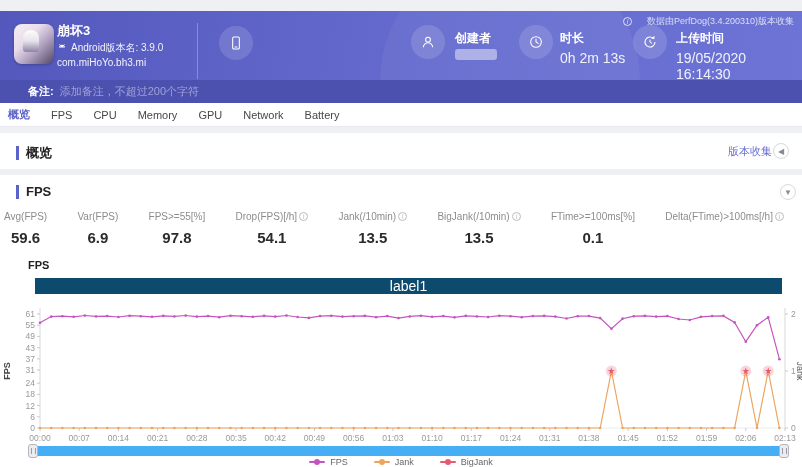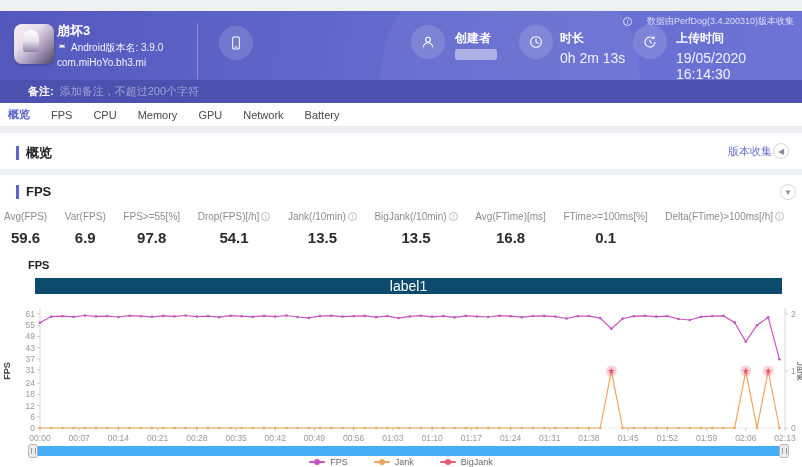--- a/index.html
+++ b/index.html
@@ -196,24 +196,20 @@
           <div class="stat-label">Drop(FPS)[/h]<span class="info-g">i</span></div>
           <div class="stat-value">54.1</div>
         </div>
         <div class="stat-col">
           <div class="stat-label">Jank(/10min)<span class="info-g">i</span></div>
           <div class="stat-value">13.5</div>
         </div>
         <div class="stat-col">
           <div class="stat-label">BigJank(/10min)<span class="info-g">i</span></div>
           <div class="stat-value">13.5</div>
-        </div>
-        <div class="stat-col">
-          <div class="stat-label">Avg(FTime)[ms]</div>
-          <div class="stat-value">16.8</div>
         </div>
         <div class="stat-col">
           <div class="stat-label">FTime&gt;=100ms[%]</div>
           <div class="stat-value">0.1</div>
         </div>
         <div class="stat-col">
           <div class="stat-label">Delta(FTime)&gt;100ms[/h]<span class="info-g">i</span></div>
         </div>
       </div>
 

